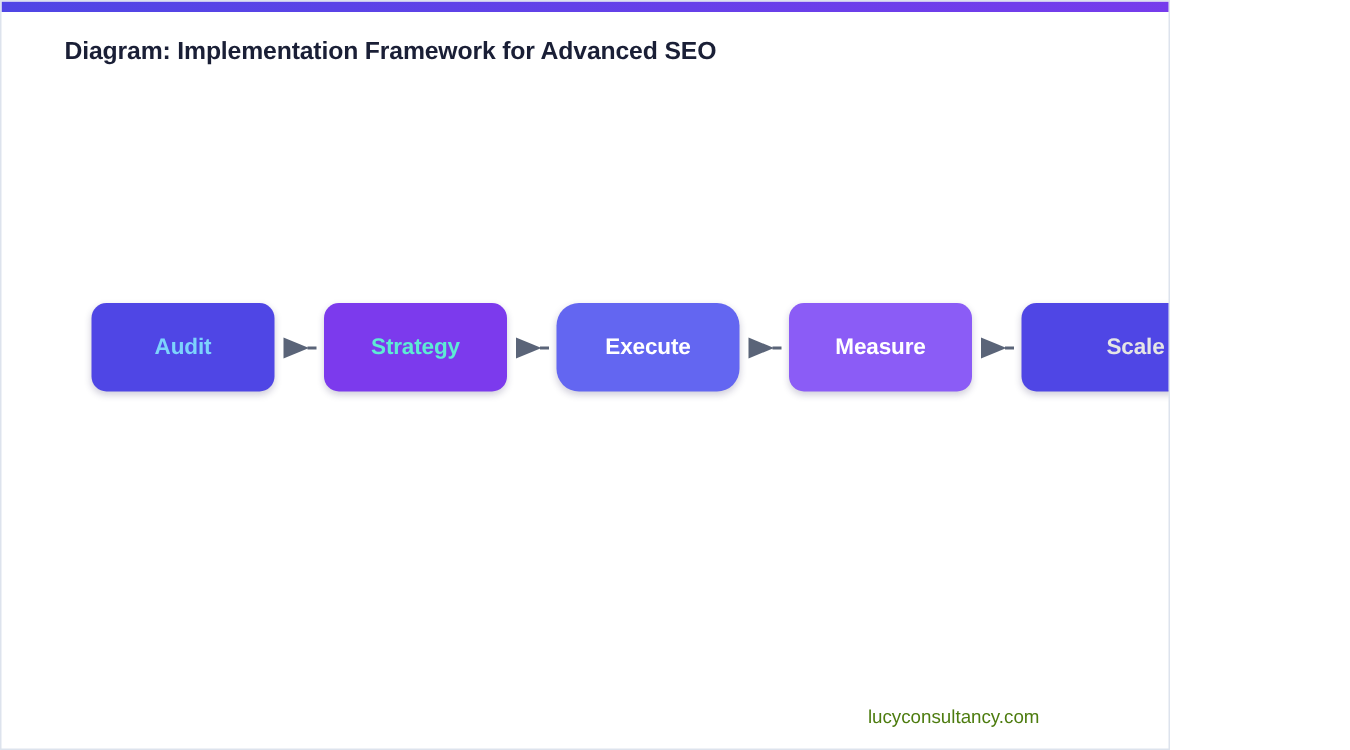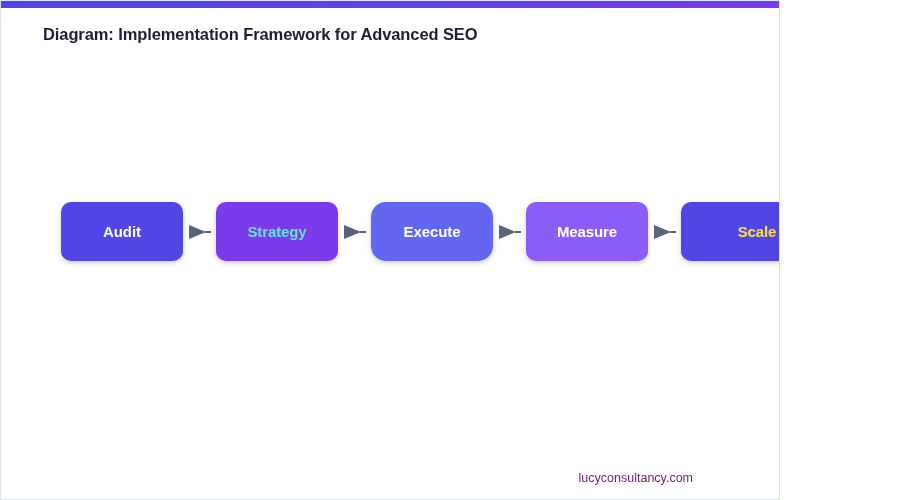--- a/index.html
+++ b/index.html
@@ -85,21 +85,21 @@
 <body>
 
 <div id="canvas" style="width: 780px; height: 500px; background: rgb(255, 255, 255); border-color: rgb(221, 227, 237);">
 
   <div id="accent-bar" style="height: 7px; background: linear-gradient(90deg, rgb(79, 70, 229) 0%, rgb(124, 58, 237) 100%);"></div>
 
   <div id="page-title" style="color: rgb(26, 31, 54);">Diagram: Implementation Framework for Advanced SEO</div>
 
   <div id="flow">
       <div class="node" style="background: rgb(79, 70, 229);">
-        <span class="node-label" style="color: #ffffff;">Audit</span>
+        <span class="node-label" style="color: #7dd3fc;">Audit</span>
       </div>
       <div class="connector">
         <svg width="26" height="20" viewBox="0 0 26 20">
           <path d="M2 3 L2 17 L19 10 Z" fill="#5a6478"></path>
           <rect x="18" y="9" width="6" height="2" fill="#5a6478"></rect>
         </svg>
       </div>
       <div class="node" style="background: rgb(124, 58, 237);">
         <span class="node-label" style="color: #5eead4;">Strategy</span>
       </div>
@@ -121,19 +121,19 @@
       <div class="node" style="background: rgb(139, 92, 246);">
         <span class="node-label" style="color: rgb(255, 255, 255);">Measure</span>
       </div>
       <div class="connector">
         <svg width="26" height="20" viewBox="0 0 26 20">
           <path d="M2 3 L2 17 L19 10 Z" fill="#5a6478"></path>
           <rect x="18" y="9" width="6" height="2" fill="#5a6478"></rect>
         </svg>
       </div>
       <div class="node" style="background: rgb(79, 70, 229);">
-        <span class="node-label" style="color: #fde047; margin-left: 30px;">Scale</span>
+        <span class="node-label" style="color: #e5e5e5; margin-left: 30px;">Scale</span>
       </div>
     </div>
 
-  <div id="footer-note" style="color: #701a75; margin-left: 24px;">lucyconsultancy.com</div>
+  <div id="footer-note" style="color: #4d7c0f; margin-left: 24px;">lucyconsultancy.com</div>
 
 </div>
 
 </body></html>

